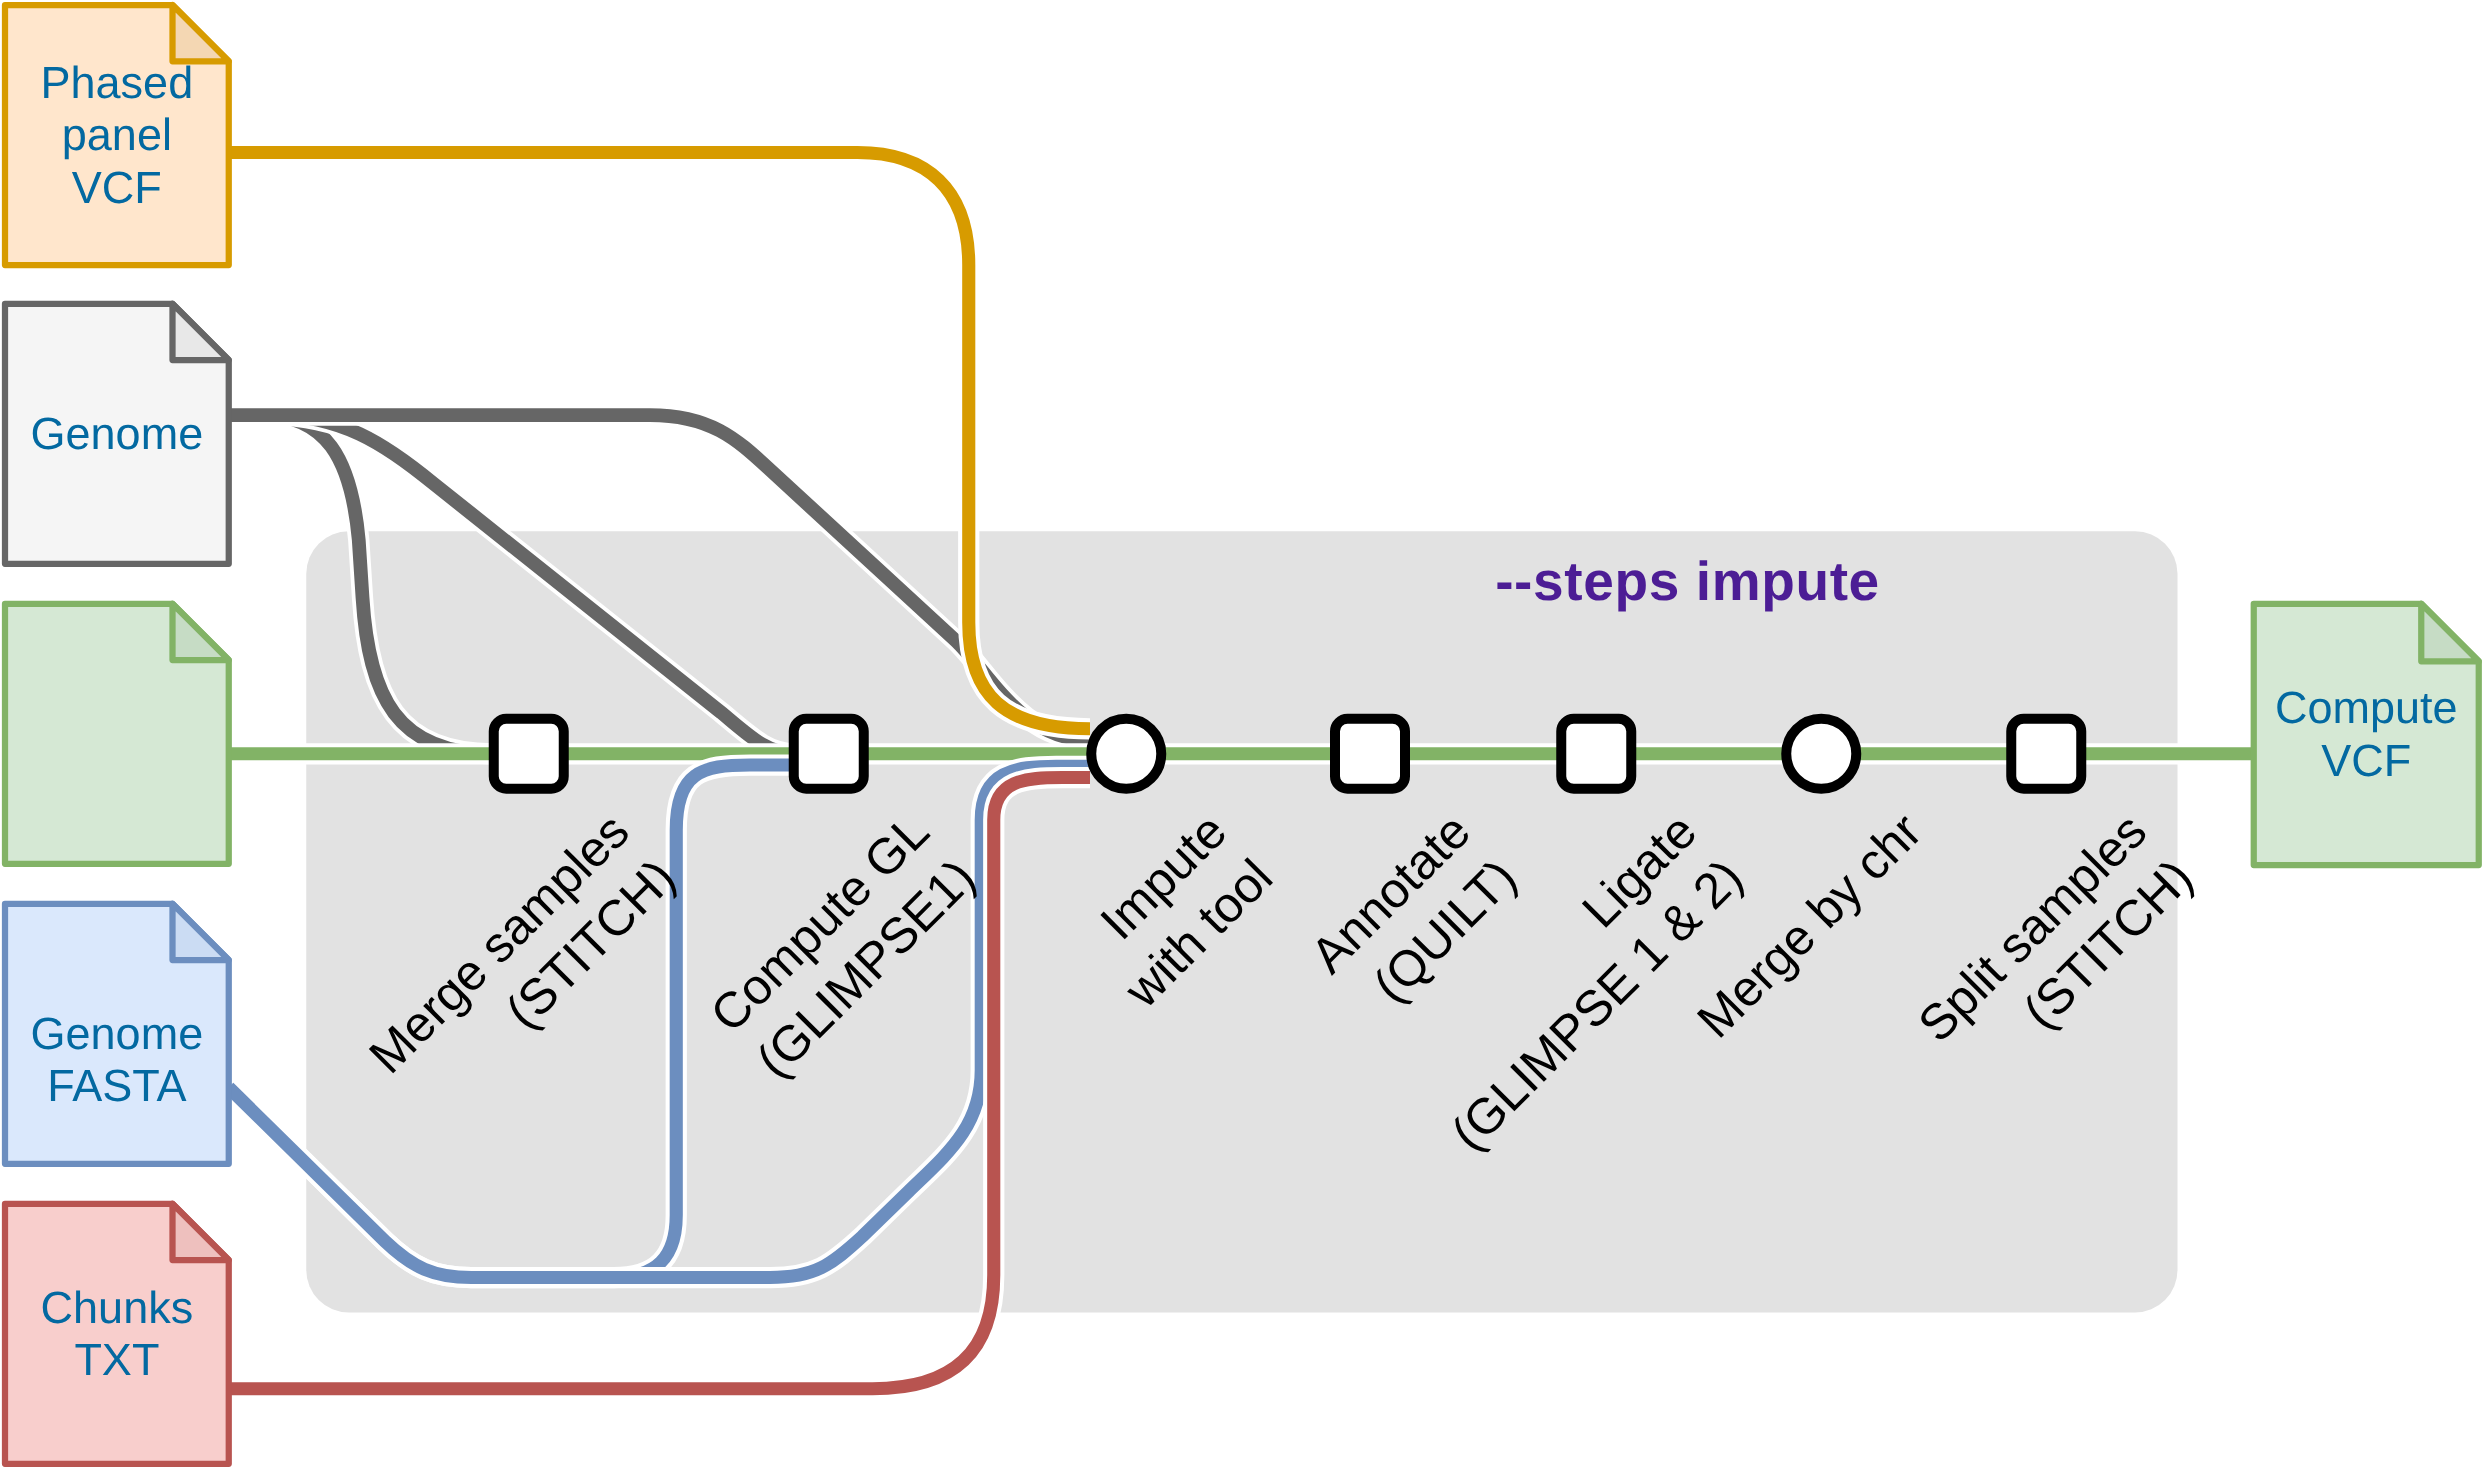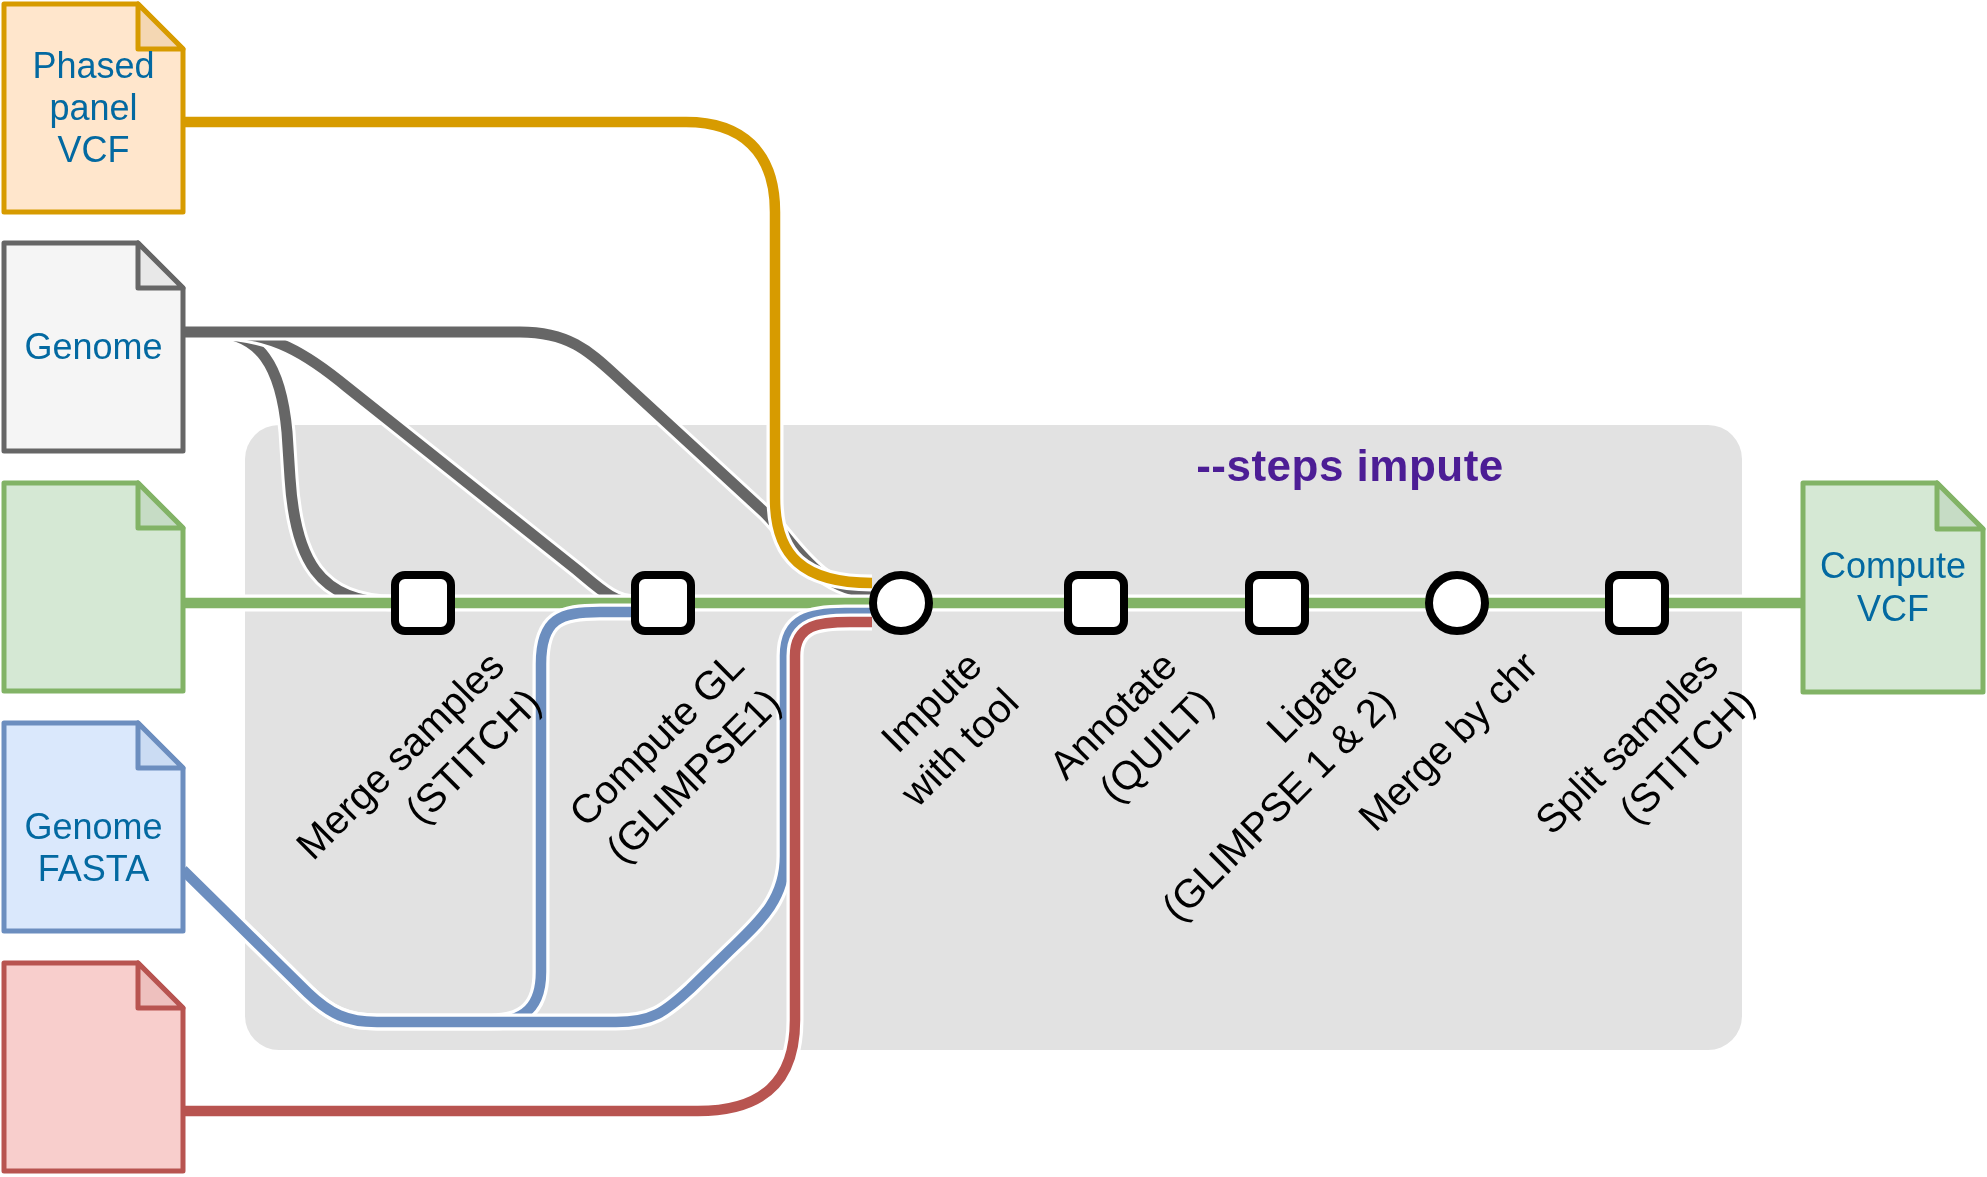--- a/index.html
+++ b/index.html
@@ -128,20 +128,22 @@
   </svg>
 
   <div class="box-title">--steps impute</div>
 
   <div class="file-label" style="left:4px;top:4px;width:179px;height:208px;">Phased
 panel
 VCF</div>
   <div class="file-label" style="left:4px;top:243px;width:179px;height:208px;">Genome</div>
   <div class="file-label" style="left:4px;top:744px;width:179px;height:208px;">Genome
 FASTA</div>
+  <div class="file-label" style="left:4px;top:963px;width:179px;height:208px;">Chunks
+TXT</div>
   <div class="file-label" style="left:1803px;top:483px;width:180px;height:209px;">Compute
 VCF</div>
 
   <div class="step-label" style="left:-2px;">Merge samples
 (STITCH)</div>
   <div class="step-label" style="left:238px;">Compute GL
 (GLIMPSE1)</div>
   <div class="step-label" style="left:476px;">Impute
 with tool</div>
   <div class="step-label" style="left:671px;">Annotate

